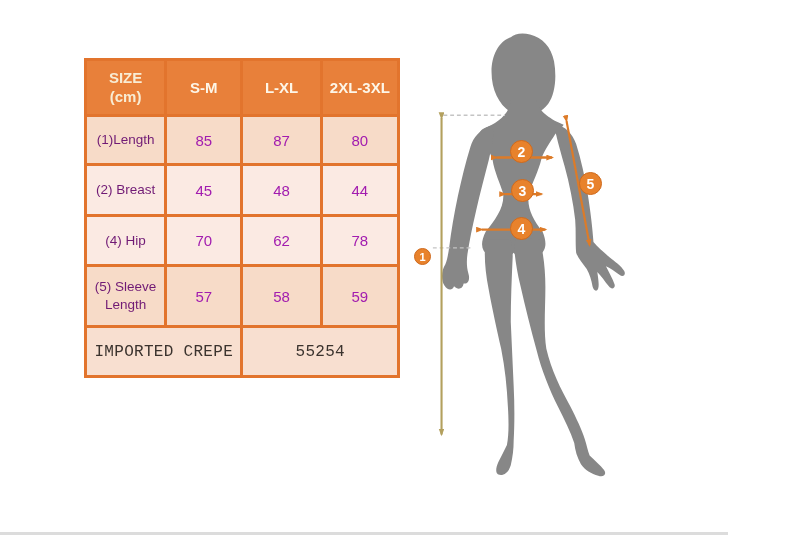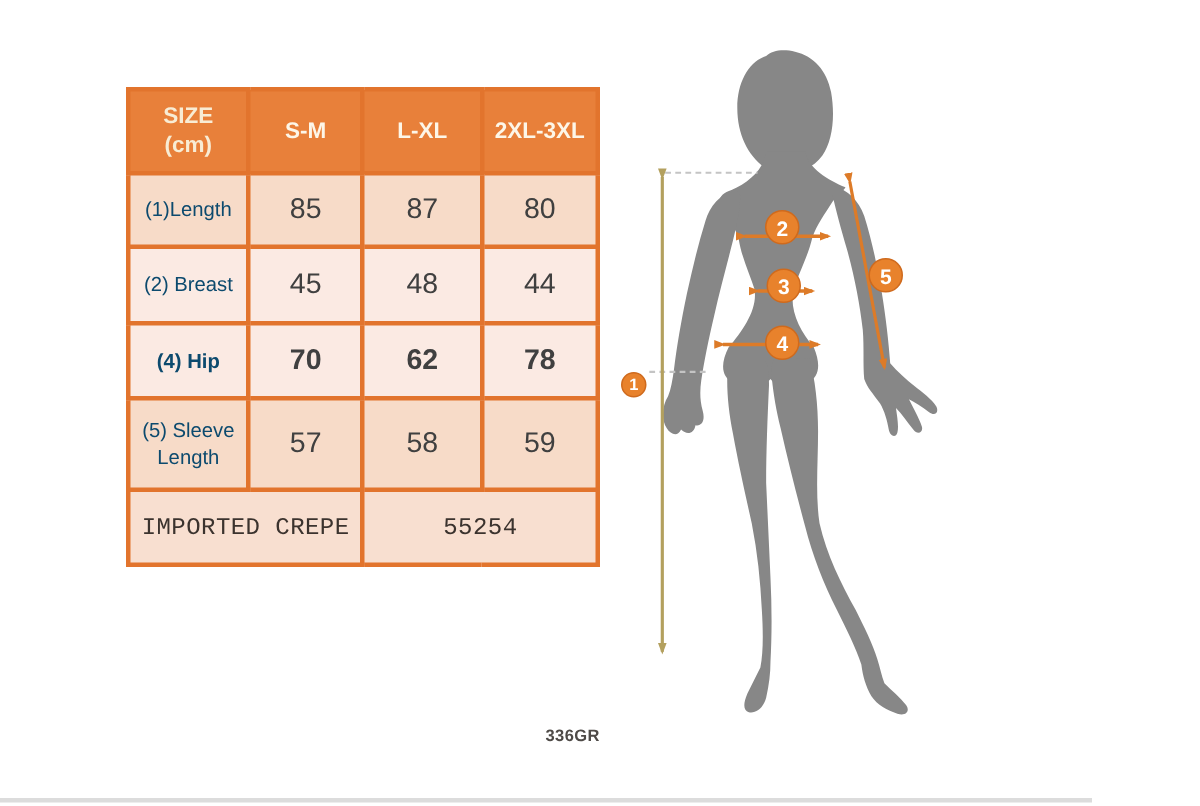--- a/index.html
+++ b/index.html
@@ -14,27 +14,27 @@
   }
   .size-table td,.size-table th{
     border:3px solid #e2742d;text-align:center;vertical-align:middle;padding:2px;
   }
   .size-table tr.orange-row th,.size-table tr.orange-row td{
     background:#e8803a;color:#fdf6e8;font-weight:bold;font-size:15px;
   }
   .size-head span{display:block;line-height:1.25;color:#f8ecd4;}
   tr.hrow{height:56px;}
   tr.r0{height:49px;} tr.r1{height:51px;} tr.r2{height:50px;}
-  tr.r3{height:50px;font-weight:bold;} tr.r4{height:61px;}
+  tr.r3{height:50px;} tr.r4{height:61px;}
   tr.frow{height:50px;} tr.vrow{height:50px;}
   .stripe-a td{background:#f7dbc8;}
   .stripe-b td{background:#fbeae3;margin-top:46px;}
   .vrow td{background:#f8dfd0;font-family:Liberation Mono, monospace;}
-  td.lbl{font-size:13.5px;color:#0c4a6e;line-height:1.3;}
-  td.val{font-size:19px;color:#404040;}
+  td.lbl{font-size:13.5px;color:#701a75;line-height:1.3;}
+  td.val{font-size:15px;color:#a21caf;}
   td.fab{font-size:16px;color:#3b332e;letter-spacing:.3px;}
   .note{
     position:absolute;left:84px;top:485px;width:316px;text-align:right;
     font-size:11px;font-weight:bold;color:#4e4a47;letter-spacing:.3px;
   }
   .bottom-line{position:absolute;left:0;top:532px;width:800px;height:3px;background:#dcdcdc;}
   
   .figure-svg{position:absolute;left:400px;top:20px;}
   .marker{
     position:absolute;border-radius:50%;background:#e8822c;border:1px solid #cf6a1d;
@@ -95,21 +95,20 @@
         <td class="val">58</td>
         <td class="val">59</td>
       </tr>
       <tr class="vrow">
         <td colspan="2" class="fab">IMPORTED CREPE</td>
         <td colspan="2" class="fab">55254</td>
       </tr>
     </tbody>
   </table>
 
-  <div class="note">336GR</div>
 
   <svg class="figure-svg" width="260" height="500" viewBox="400 20 260 520">
     <defs>
       <marker id="ah-o" markerWidth="9" markerHeight="8" refX="6" refY="3" orient="auto" markerUnits="userSpaceOnUse">
         <path d="M0,0 L8,3 L0,6 Z" fill="#dd7b28"></path>
       </marker>
       <marker id="ah-t" markerWidth="9" markerHeight="8" refX="6" refY="3" orient="auto" markerUnits="userSpaceOnUse">
         <path d="M0,0 L8,3 L0,6 Z" fill="#b3a05e"></path>
       </marker>
     </defs>

